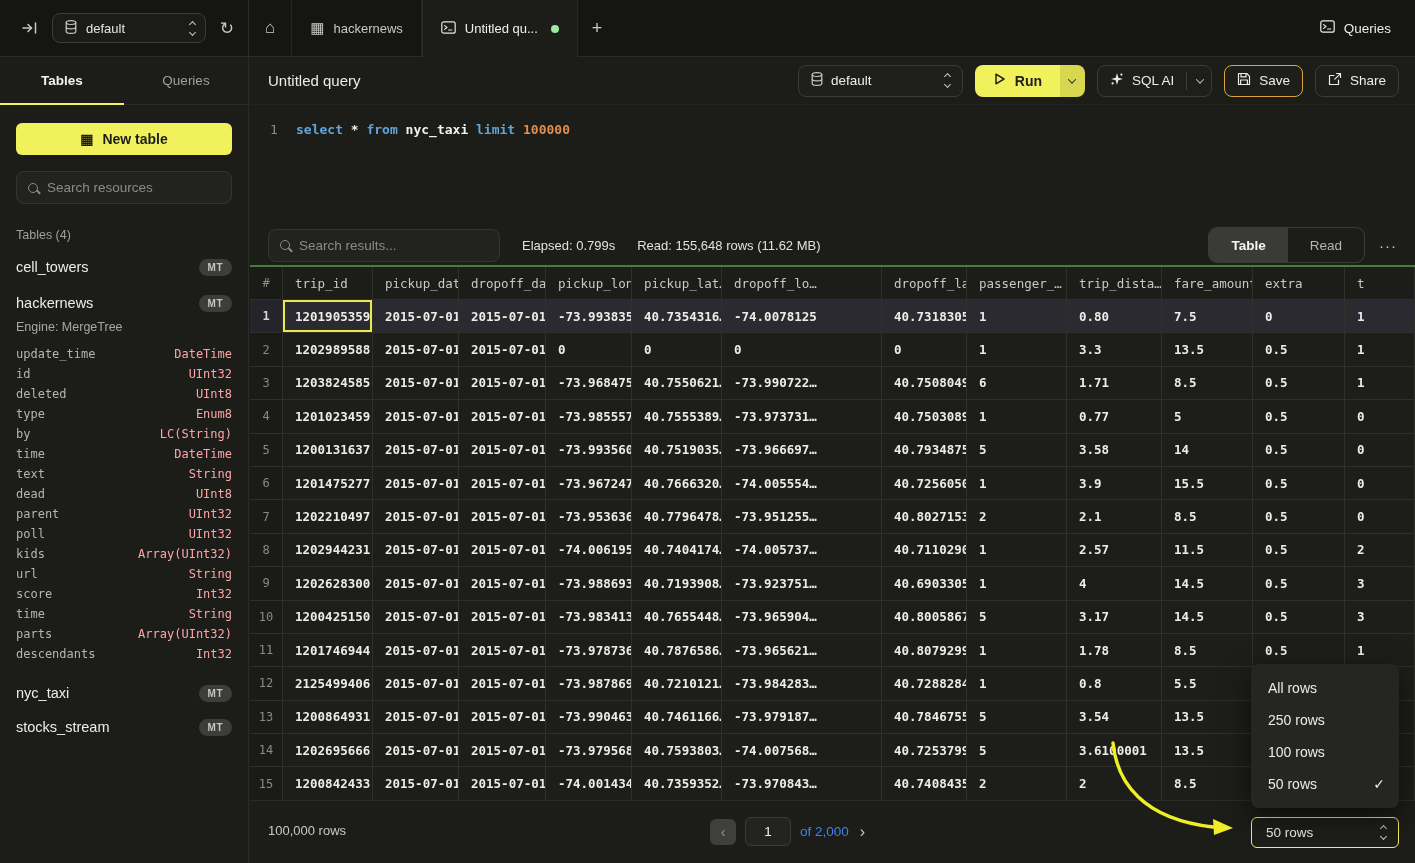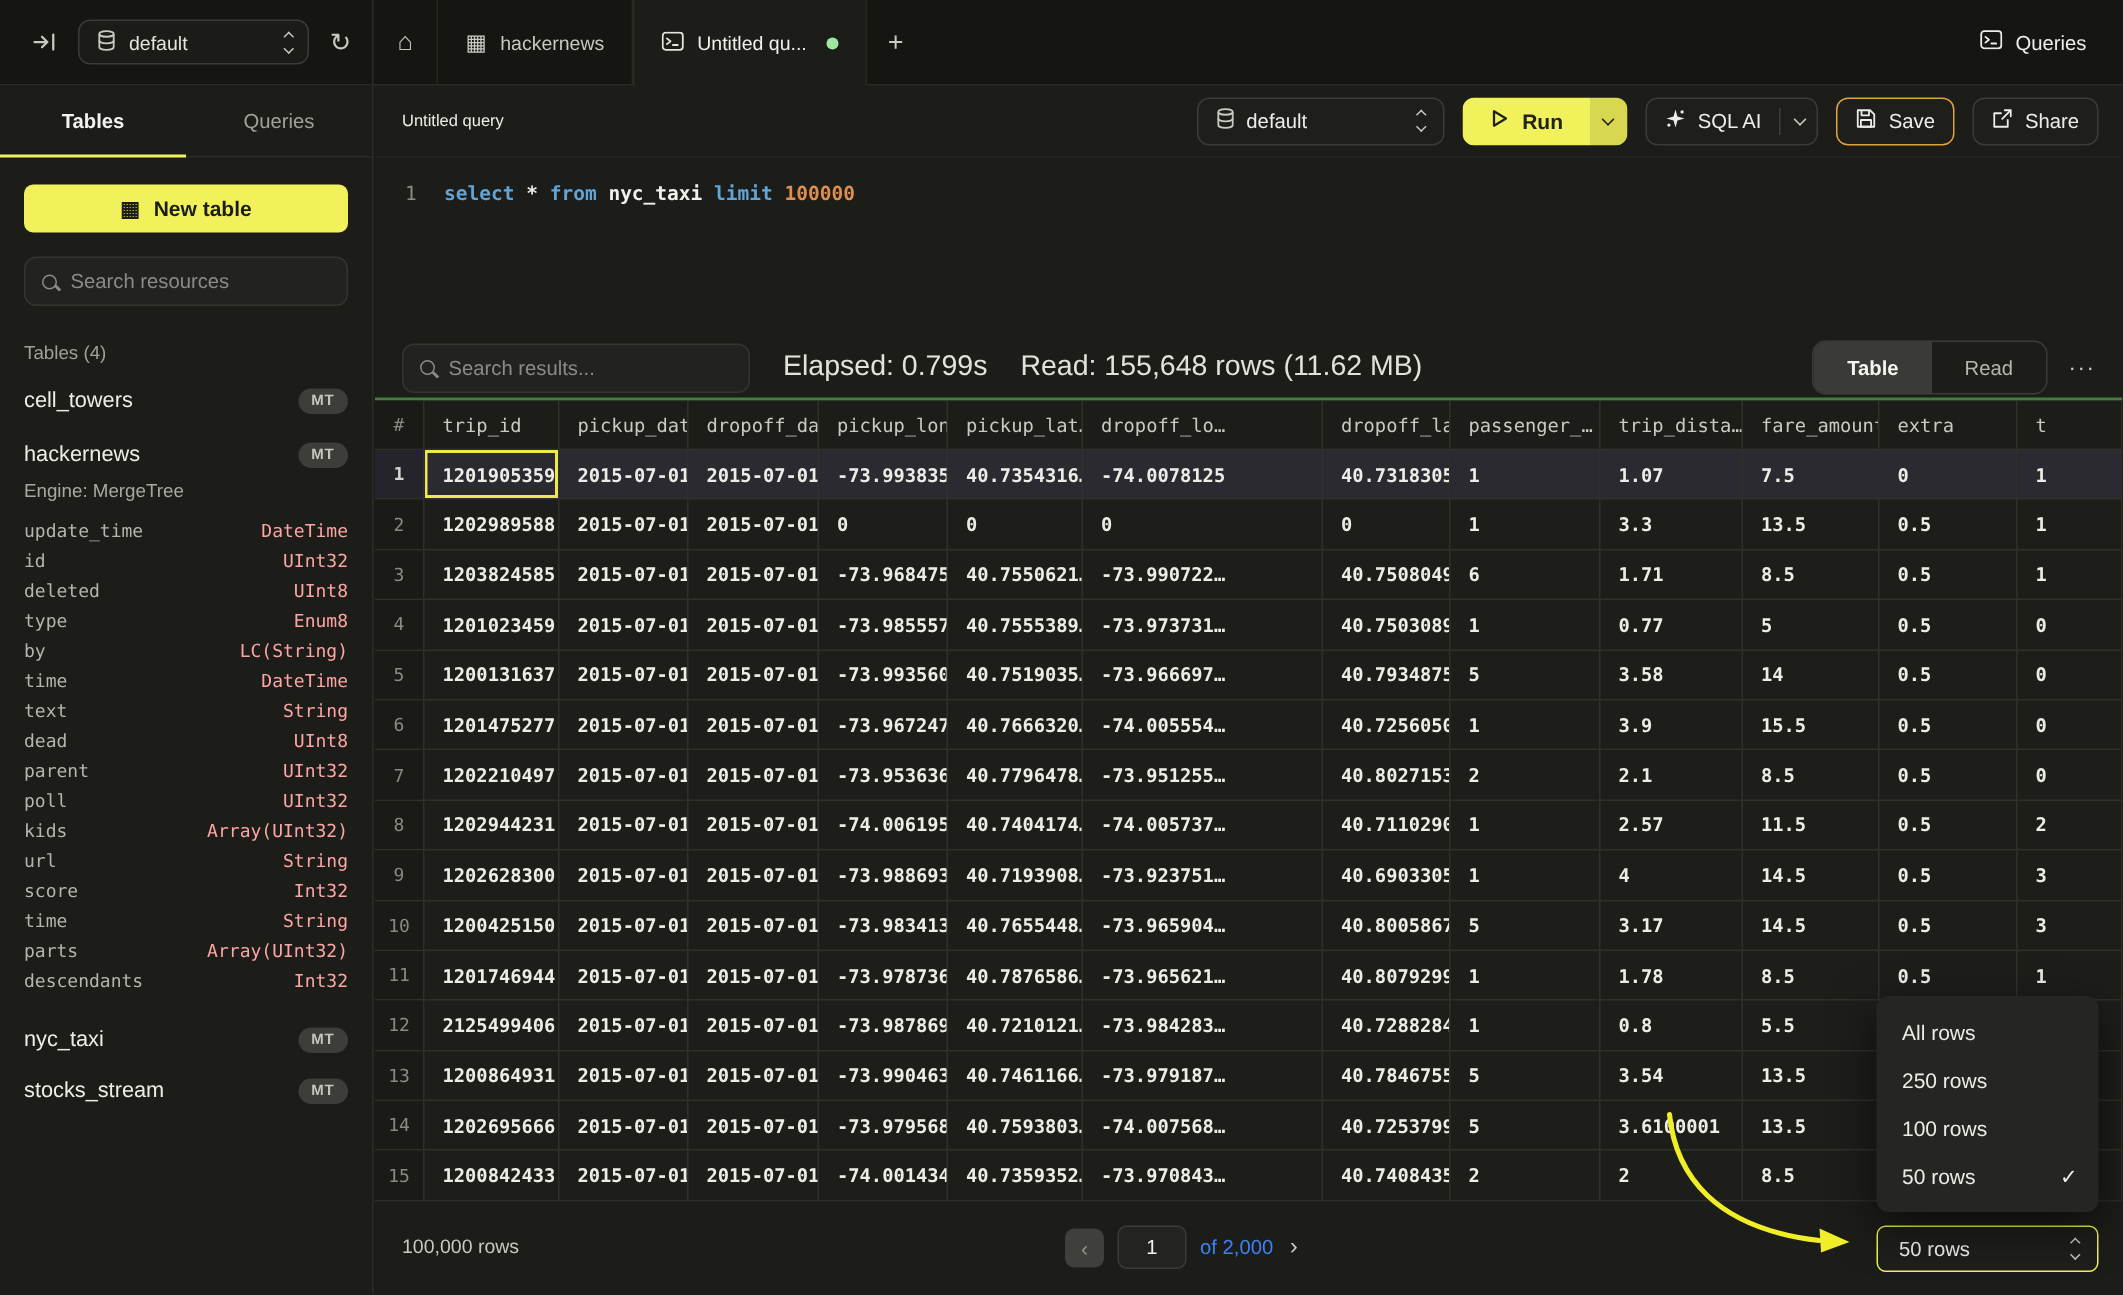--- a/index.html
+++ b/index.html
@@ -40,21 +40,21 @@
   .badge { background:#3d3d39; color:#c6c6c1; font-size:10px; font-weight:600; letter-spacing:.5px; border-radius:10px; padding:3px 9px; }
   .engine { font-size:12.5px; color:#a8a8a3; margin:2px 0 10px 0; }
   .scol-list {}
   .scol { height:20px; display:flex; justify-content:space-between; align-items:center; font-family:"DejaVu Sans Mono",monospace; font-size:12px; }
   .scol-name { color:#b5b5b0; }
   .scol-type { color:#fca5a5; }
 
   
   .main { position:absolute; top:57px; left:250px; right:0; bottom:0; }
   .qheader { position:absolute; top:0; left:0; right:0; height:48px; display:flex; align-items:center; padding:0 16px 0 18px; border-bottom:1px solid #232320; }
-  .qtitle { font-size:11px; color:#ececе7; color:#ededе8; color:#ededE8; }
+  .qtitle { font-size:15px; color:#ececе7; color:#ededе8; color:#ededE8; }
   .toolbar { margin-left:auto; display:flex; align-items:center; gap:12px; }
   .btn { height:32px; display:flex; align-items:center; gap:8px; padding:0 12px; border:1px solid #3b3b37; border-radius:8px; background:#1e1e1b; color:#ececec; font-size:13.5px; font-weight:500; cursor:pointer; font-family:"Liberation Sans",sans-serif; }
   .btn.save { border:1.5px solid var(--save,#e0a23c); }
   .dbsel2 { width:165px; }
   .runbtn { display:flex; height:32px; border-radius:8px; overflow:hidden; cursor:pointer; }
   .run-main { width:85px; background:var(--accent,#f1f15c); color:#22221d; display:flex; align-items:center; justify-content:center; gap:9px; font-size:14px; font-weight:600; }
   .run-caret { width:25px; background:#d8d850; display:flex; align-items:center; justify-content:center; color:#22221d; }
   .chev { width:6px; height:6px; border-right:1.6px solid currentColor; border-bottom:1.6px solid currentColor; display:inline-block; transform:rotate(45deg) translate(-1px,-1px); }
   .updn { display:inline-flex; flex-direction:column; gap:3px; margin-left:auto; color:#c9c9c4; }
   .updn i { width:5px; height:5px; border-right:1.4px solid currentColor; border-bottom:1.4px solid currentColor; display:block; }
@@ -65,21 +65,21 @@
   .editor { position:absolute; top:48px; left:0; right:0; height:120px; }
   .codeline { display:flex; padding:17px 0 0 20px; font-family:"DejaVu Sans Mono",monospace; font-size:13px; font-weight:700; }
   .lineno { color:#8b8b86; font-weight:400; width:26px; }
   .tk-kw { color:#61a5d8; }
   .tk-op { color:#f0f0ec; }
   .tk-id { color:#f0f0ec; }
   .tk-num { color:#de8e4f; }
 
   .resultsbar { position:absolute; top:168px; left:0; right:0; height:40px; display:flex; align-items:center; padding:0 10px 0 18px; }
   .rsearch { width:232px; margin-top:0; }
-  .stat { font-size:19px; color:#e2e2dd; margin-left:22px; white-space:nowrap; }
+  .stat { font-size:13px; color:#e2e2dd; margin-left:22px; white-space:nowrap; }
   .toggle { margin-left:auto; display:flex; border:1px solid #3b3b37; border-radius:9px; overflow:hidden; }
   .seg { height:34px; padding:0 22px; display:flex; align-items:center; font-size:13.5px; color:#b5b5b0; cursor:pointer; background:transparent; border:none; font-family:"Liberation Sans",sans-serif; }
   .seg.active { background:#3a3a36; color:#f5f5f1; font-weight:600; }
   .morebtn { width:34px; text-align:center; color:#c9c9c4; font-size:15px; letter-spacing:1px; margin-left:6px; cursor:pointer; background:none; border:none; }
 
   
   .grid { position:absolute; top:208px; left:0; right:0; bottom:63px; border-top:2px solid var(--green,#477c3e); overflow:hidden; background:#1d1d1a; }
   .hrow { display:flex; height:33px; border-bottom:1px solid #30302b; background:#1c1c19; }
   .cell { display:flex; align-items:center; padding-left:12px; border-right:1px solid #30302b; overflow:hidden; white-space:nowrap; flex:none; font-family:"DejaVu Sans Mono",monospace; }
   .hcell { font-size:12.5px; color:#c9c9c4; }
@@ -380,21 +380,21 @@
         <div class="trow selrow">
           <div class="cell numcol">1</div>
           <div class="cell dcell selcell" style="width: 90px;">1201905359</div>
           <div class="cell dcell" style="width: 86px;">2015-07-01…</div>
           <div class="cell dcell" style="width: 87px;">2015-07-01…</div>
           <div class="cell dcell" style="width: 86px;">-73.993835…</div>
           <div class="cell dcell" style="width: 90px;">40.7354316…</div>
           <div class="cell dcell" style="width: 160px;">-74.0078125</div>
           <div class="cell dcell" style="width: 85px;">40.7318305…</div>
           <div class="cell dcell" style="width: 100px;">1</div>
-          <div class="cell dcell" style="width: 95px;">1.07</div>
+          <div class="cell dcell" style="width: 95px;">0.80</div>
           <div class="cell dcell" style="width: 91px;">7.5</div>
           <div class="cell dcell" style="width: 92px;">0</div>
           <div class="cell dcell" style="flex: 1 1 0%;">1</div>
         </div>
         <div class="trow">
           <div class="cell numcol">2</div>
           <div class="cell dcell" style="width: 90px;">1202989588</div>
           <div class="cell dcell" style="width: 86px;">2015-07-01…</div>
           <div class="cell dcell" style="width: 87px;">2015-07-01…</div>
           <div class="cell dcell" style="width: 86px;">0</div>

